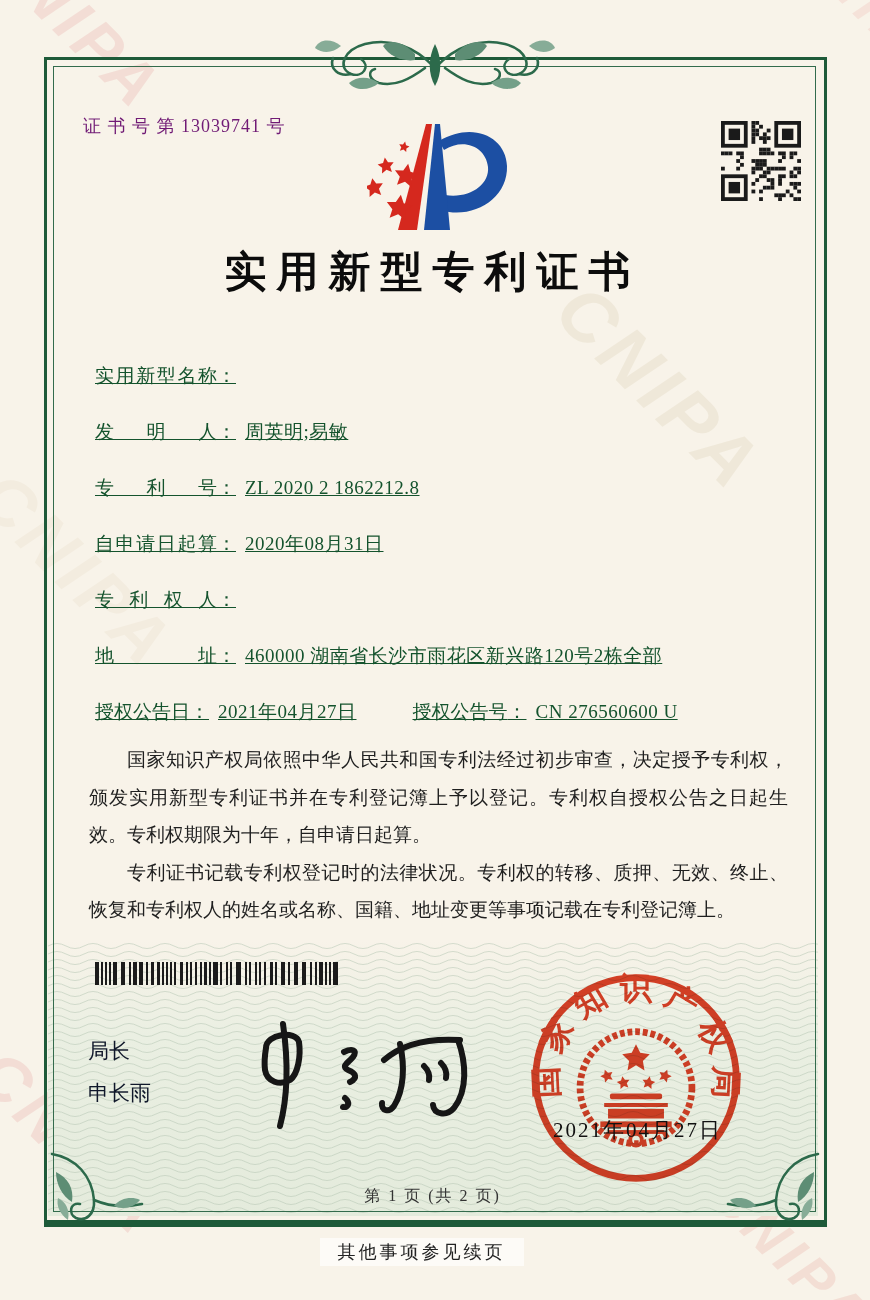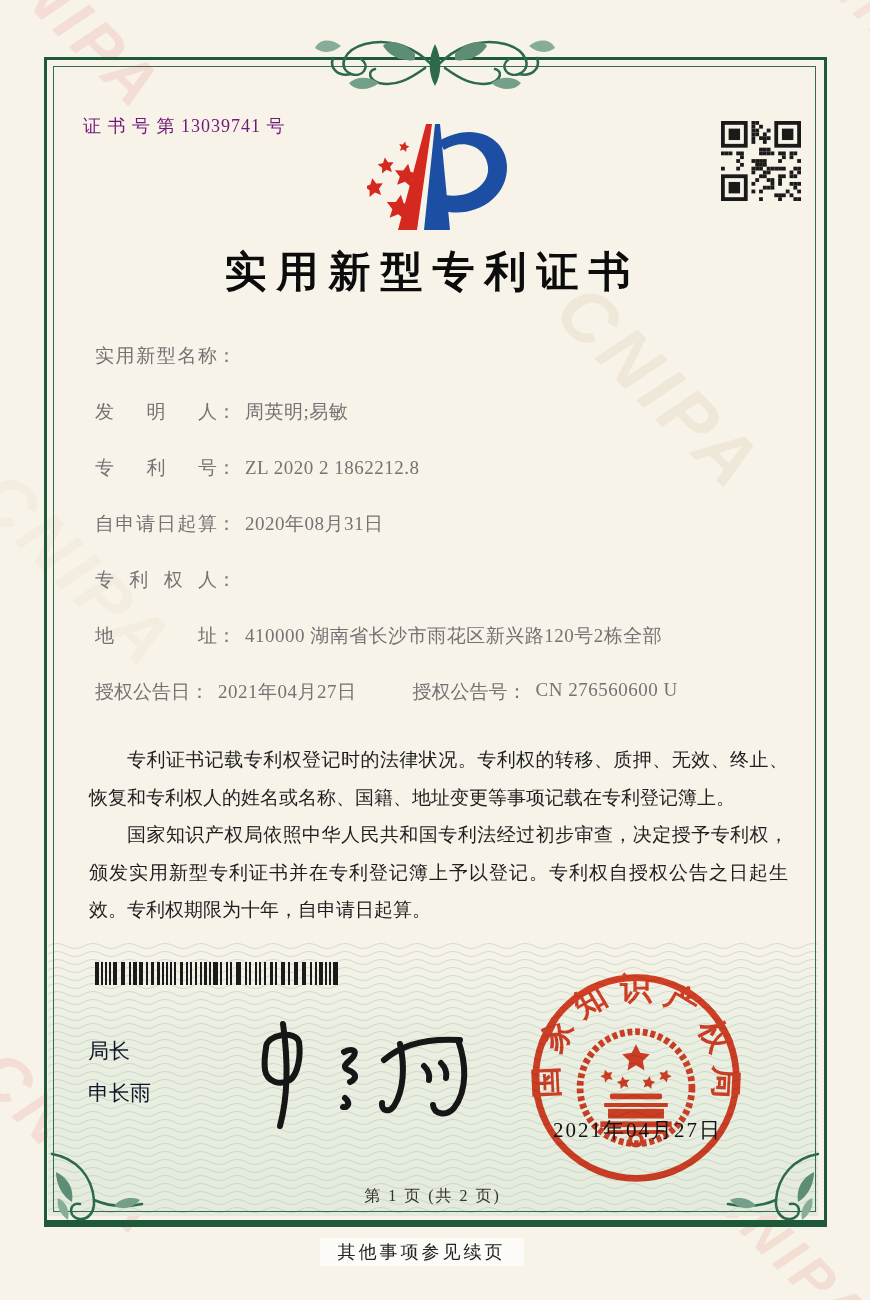--- a/index.html
+++ b/index.html
@@ -44,29 +44,29 @@
   }
   
   .cert-no{position:absolute;left:83px;top:114px;z-index:3;font-size:18px;letter-spacing:1px;color:#701a75;}
   .qr{position:absolute;left:721px;top:121px;z-index:3;}
   .logo{position:absolute;left:367px;top:119px;z-index:3;}
   .doc-title{
     position:absolute;left:44px;top:244px;width:777px;z-index:3;
     text-align:center;font-size:42px;font-weight:bold;letter-spacing:10px;color:#0c0c0c;
   }
   
-  .fields{position:absolute;left:95px;top:328px;width:692px;z-index:3;font-size:19px;color:#737373;}
+  .fields{position:absolute;left:95px;top:348px;width:692px;z-index:3;font-size:19px;color:#14532d;text-decoration:underline;}
   .field-row{height:56px;display:flex;align-items:center;}
   .field-label{
     display:inline-block;width:122px;
     text-align:justify;text-align-last:justify;
   }
   .field-colon{margin-right:9px;}
   .field-value{letter-spacing:0.5px;white-space:nowrap;}
-  .grant-no-group{margin-left:56px;display:flex;}
+  .grant-no-group{margin-left:56px;display:flex;align-items:center;}
   .plain-label{white-space:nowrap;}
   
   .body-text{
     position:absolute;left:89px;top:741px;width:699px;z-index:3;
     font-size:19px;line-height:37.5px;text-align:justify;color:#1f1f1f;
   }
   .body-text p{margin:0;text-indent:2em;}
   
   .barcode{position:absolute;left:95px;top:962px;width:250px;height:23px;z-index:3;font-size:0;}
   .barcode i{display:inline-block;height:100%;background:#1b1b1b;}
@@ -323,37 +323,37 @@
       <span class="field-colon">：</span>
       <span class="field-value">2020年08月31日</span>
   </div>
   <div class="field-row">
     <span class="field-label">专利权人</span>
       <span class="field-colon">：</span>
   </div>
   <div class="field-row">
     <span class="field-label">地址</span>
       <span class="field-colon">：</span>
-      <span class="field-value">410000 湖南省长沙市雨花区新兴路120号2栋全部</span>
+      <span class="field-value">460000 湖南省长沙市雨花区新兴路120号2栋全部</span>
   </div>
   <div class="field-row">
     <span class="plain-label">授权公告日</span>
       <span class="field-colon">：</span>
       <span class="field-value">2021年04月27日</span>
     <span class="grant-no-group">
       <span class="plain-label">授权公告号</span>
         <span class="field-colon">：</span>
         <span class="field-value">CN 276560600 U</span>
     </span>
   </div>
 </div>
 
 <div class="body-text">
+  <p>国家知识产权局依照中华人民共和国专利法经过初步审查，决定授予专利权，颁发实用新型专利证书并在专利登记簿上予以登记。专利权自授权公告之日起生效。专利权期限为十年，自申请日起算。</p>
   <p>专利证书记载专利权登记时的法律状况。专利权的转移、质押、无效、终止、恢复和专利权人的姓名或名称、国籍、地址变更等事项记载在专利登记簿上。</p>
-  <p>国家知识产权局依照中华人民共和国专利法经过初步审查，决定授予专利权，颁发实用新型专利证书并在专利登记簿上予以登记。专利权自授权公告之日起生效。专利权期限为十年，自申请日起算。</p>
 </div>
 
 <div id="barcode" class="barcode"><i style="width:4px;margin-right:2px"></i><i style="width:2px;margin-right:2px"></i><i style="width:2px;margin-right:2px"></i><i style="width:2px;margin-right:2px"></i><i style="width:4px;margin-right:4px"></i><i style="width:4px;margin-right:4px"></i><i style="width:2px;margin-right:2px"></i><i style="width:4px;margin-right:2px"></i><i style="width:4px;margin-right:3px"></i><i style="width:2px;margin-right:3px"></i><i style="width:3px;margin-right:3px"></i><i style="width:3px;margin-right:2px"></i><i style="width:2px;margin-right:2px"></i><i style="width:2px;margin-right:2px"></i><i style="width:2px;margin-right:2px"></i><i style="width:2px;margin-right:4px"></i><i style="width:3px;margin-right:3px"></i><i style="width:2px;margin-right:2px"></i><i style="width:2px;margin-right:3px"></i><i style="width:2px;margin-right:3px"></i><i style="width:2px;margin-right:2px"></i><i style="width:3px;margin-right:2px"></i><i style="width:2px;margin-right:2px"></i><i style="width:5px;margin-right:2px"></i><i style="width:2px;margin-right:4px"></i><i style="width:2px;margin-right:2px"></i><i style="width:2px;margin-right:4px"></i><i style="width:5px;margin-right:4px"></i><i style="width:2px;margin-right:2px"></i><i style="width:2px;margin-right:4px"></i><i style="width:2px;margin-right:2px"></i><i style="width:2px;margin-right:3px"></i><i style="width:2px;margin-right:4px"></i><i style="width:3px;margin-right:2px"></i><i style="width:2px;margin-right:4px"></i><i style="width:4px;margin-right:3px"></i><i style="width:2px;margin-right:4px"></i><i style="width:4px;margin-right:4px"></i><i style="width:4px;margin-right:4px"></i><i style="width:2px;margin-right:3px"></i><i style="width:2px;margin-right:2px"></i><i style="width:4px;margin-right:2px"></i><i style="width:2px;margin-right:2px"></i><i style="width:2px;margin-right:2px"></i><i style="width:5px;margin-right:4px"></i></div>
 
 <div class="signer">
   <div>局长</div>
   <div>申长雨</div>
 </div>
 
 <svg class="signature" width="238" height="115" viewBox="0 0 238 115">

